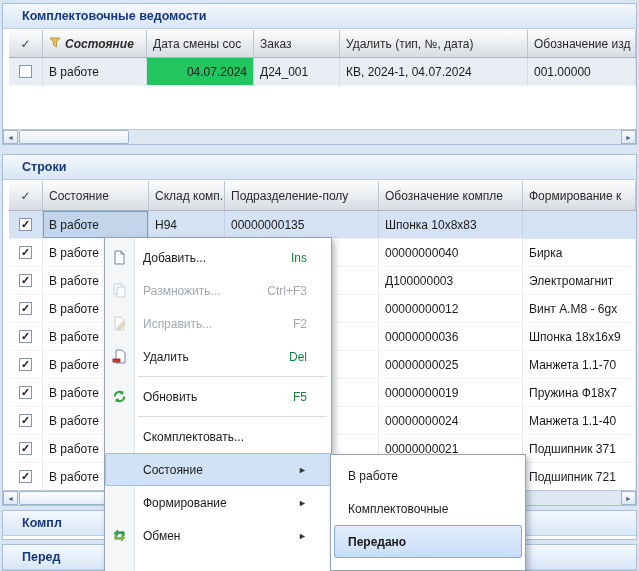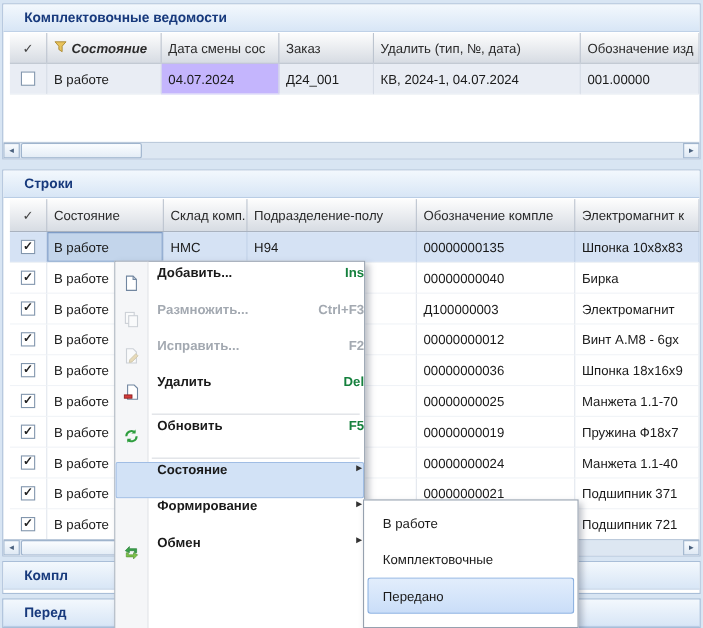--- a/index.html
+++ b/index.html
@@ -42,21 +42,21 @@
     padding:0 6px; display:flex; align-items:center; overflow:hidden; white-space:nowrap;
   }
   .c-check { justify-content:center; padding:0; }
   .cols-top { grid-template-columns:34px 104px 107px 86px 188px minmax(0,1fr); }
   .cols-lines { grid-template-columns:34px 106px 76px 154px 144px minmax(0,1fr); }
   .hd-state { font-style:italic; font-weight:bold; gap:4px; }
   .check-glyph { color:#444; font-size:12px; }
 
   .row-current-top { background:#e9edf4; }
   .row-current-top .cell { border-right-color:#d6dce6; }
-  .cell-focus-date { background:#c4b5fd; }
+  .cell-focus-date { background:#22c55e;justify-content:flex-end; }
   .row-selected { background:#d5e2f4; }
   .row-selected .cell { border-right-color:#c2d2e8; }
   .cell-focus-state { background:#c3d5eb; box-shadow:inset 0 0 0 1px #7e9cc6; }
 
   .checkbox {
     width:13px; height:13px; background:#fff; border:1px solid #8296ad;
     display:flex; align-items:center; justify-content:center;
     font-size:11px; line-height:11px; color:#222; font-weight:bold;
   }
 
@@ -80,22 +80,22 @@
   .menu {
     position:absolute; background:#ffffff; border:1px solid #96a1af;
     box-shadow:3px 3px 6px rgba(60,70,90,.35); z-index:10;
   }
   #context-menu { left:104px; top:237px; width:228px; height:338px; padding-top:3px; }
   #context-menu .menu-gutter {
     position:absolute; left:0; top:0; bottom:0; width:30px;
     background:#f5f6f8; border-right:1px solid #e3e5e9;
   }
   .menu-item {
-    position:relative; height:33px; display:flex; 
-    padding-left:7px; padding-right:0;font-weight:bold;
+    position:relative; height:33px; display:flex; align-items:center;
+    padding-left:7px; padding-right:24px;
   }
   .mi-icon { width:23px; display:flex; align-items:center; justify-content:flex-start; flex:0 0 auto; }
   .mi-label { margin-left:8px; white-space:nowrap; }
   .mi-shortcut { margin-left:auto; color:#15803d; }
   .mi-arrow { margin-left:auto; font-size:9px; color:#333; }
   .menu-item.disabled .mi-label, .menu-item.disabled .mi-shortcut { color:#a3a9b1; }
   .menu-item.disabled .mi-icon { opacity:.45; }
   .menu-item.hl {
     background:#d2e2f6; box-shadow:inset 0 0 0 1px #a0bde4; border-radius:2px;
   }
@@ -103,21 +103,21 @@
   .menu-sep::after {
     content:""; position:absolute; left:33px; right:4px; top:3px; border-top:1px solid #d8dbe0;
   }
 
   #state-submenu { left:330px; top:454px; width:196px; height:117px; padding-top:4px; }
   .submenu-item {
     height:33px; display:flex; align-items:center; padding-left:17px; white-space:nowrap;
   }
   .submenu-item.hl {
     margin:0 3px; padding-left:14px; border-radius:3px;
-    background:linear-gradient(#e3eefc,#c9ddf8); box-shadow:inset 0 0 0 1px #89aede;
+    background:linear-gradient(#e3eefc,#c9ddf8); box-shadow:inset 0 0 0 1px #89aede;font-weight:bold;
   }
 </style>
 </head>
 <body>
 
 <div id="app">
 
   <div class="panel" id="panel-top">
     <div class="panel-header">
       <span>Комплектовочные ведомости</span>
@@ -197,33 +197,30 @@
         <div class="hcell">
             <span>Склад комп.</span>
           </div>
         <div class="hcell">
             <span>Подразделение-полу</span>
           </div>
         <div class="hcell">
             <span>Обозначение компле</span>
           </div>
         <div class="hcell">
-            <span>Электромагнит к</span>
+            <span>Формирование к</span>
           </div>
       </div>
 
       <div class="grid-row cols-lines row-selected">
         <div class="cell c-check">
             <span class="checkbox">✓</span>
           </div>
         <div class="cell cell-focus-state">
             <span>В работе</span>
-          </div>
-        <div class="cell">
-            <span>НМС</span>
           </div>
         <div class="cell">
             <span>Н94</span>
           </div>
         <div class="cell">
             <span>00000000135</span>
           </div>
         <div class="cell">
             <span>Шпонка 10х8х83</span>
           </div>
@@ -500,20 +497,24 @@
             <path d="M13 8a5 5 0 0 1-8.5 3.5" fill="none" stroke="#2f9e3f" stroke-width="2"></path>
             <path d="M4 14.5v-4h4z" fill="#2f9e3f"></path>
           </svg>
       </span>
       <span class="mi-label">Обновить</span>
       <span class="mi-shortcut">F5</span>
     </div>
 
     <div class="menu-sep"></div>
 
+    <div class="menu-item">
+      <span class="mi-icon"></span>
+      <span class="mi-label">Скомплектовать...</span>
+    </div>
 
     <div class="menu-item hl">
       <span class="mi-icon"></span>
       <span class="mi-label">Состояние</span>
       <span class="mi-arrow">►</span>
     </div>
 
     <div class="menu-item">
       <span class="mi-icon"></span>
       <span class="mi-label">Формирование</span>

